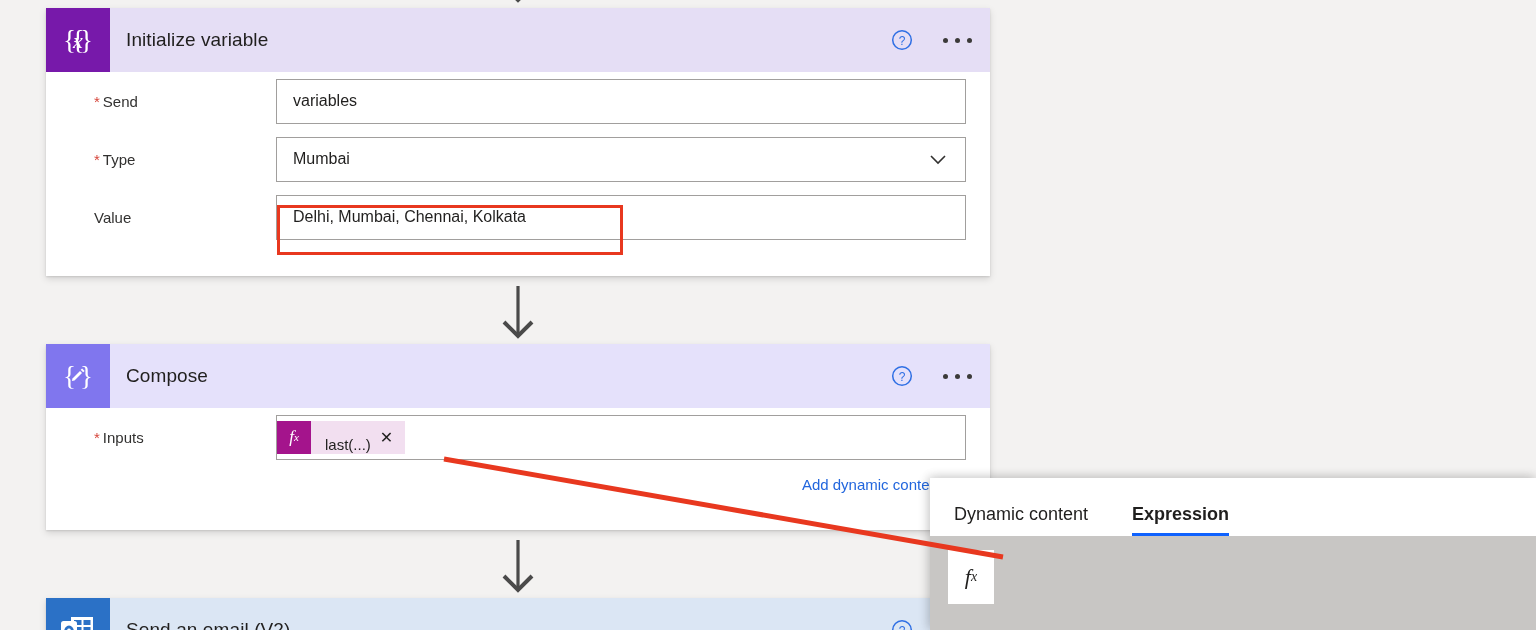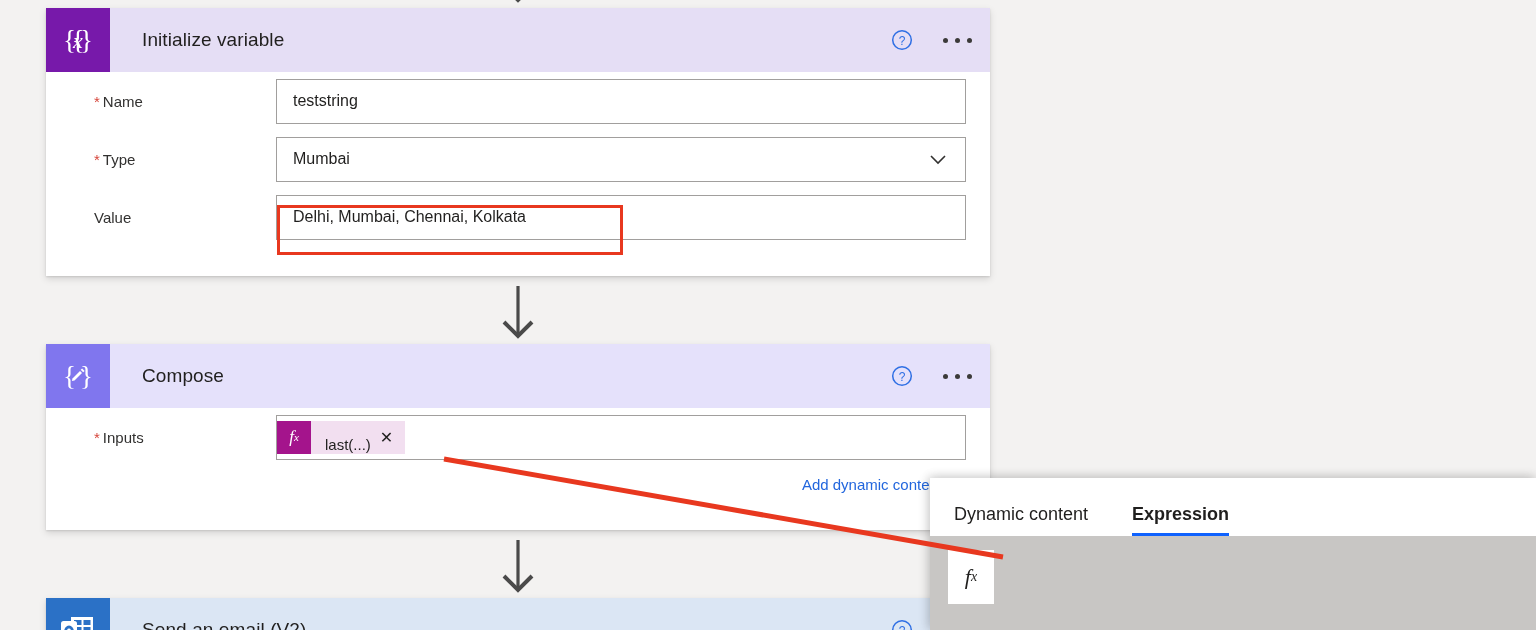--- a/index.html
+++ b/index.html
@@ -25,21 +25,21 @@
     position:relative;
   }
   .card-icon{
     width:64px;height:64px;flex:0 0 64px;
     display:flex;align-items:center;justify-content:center;
     color:#fff;
   }
   .card-icon svg{display:block;}
   .card-title{
     font-size:19px;color:#201f1e;
-    margin-left:32px;letter-spacing:.1px;
+    margin-left:16px;letter-spacing:.1px;
   }
   .header-actions{
     position:absolute;right:18px;top:50%;transform:translateY(-50%);
     display:flex;align-items:center;gap:30px;
   }
   .help-icon{width:22px;height:22px;display:block;}
   .ellipsis{display:flex;gap:7px;align-items:center;}
   .ellipsis i{width:5px;height:5px;border-radius:50%;background:#3b3a39;display:block;}
 
   
@@ -158,24 +158,24 @@
           <i></i>
             <i></i>
             <i></i>
         </span>
       </div>
     </div>
 
     <div class="card-body">
       <div class="row">
         <div class="row-label">
-          <span class="req">*</span><span>Name</span>
+          <span class="req">*</span><span>Send</span>
         </div>
         <div class="field">
-          <span>teststring</span>
+          <span>variables</span>
         </div>
       </div>
 
       <div class="row">
         <div class="row-label">
           <span class="req">*</span><span>Type</span>
         </div>
         <div class="field select">
           <span>Mumbai</span>
           <svg class="chev" viewBox="0 0 22 22">

